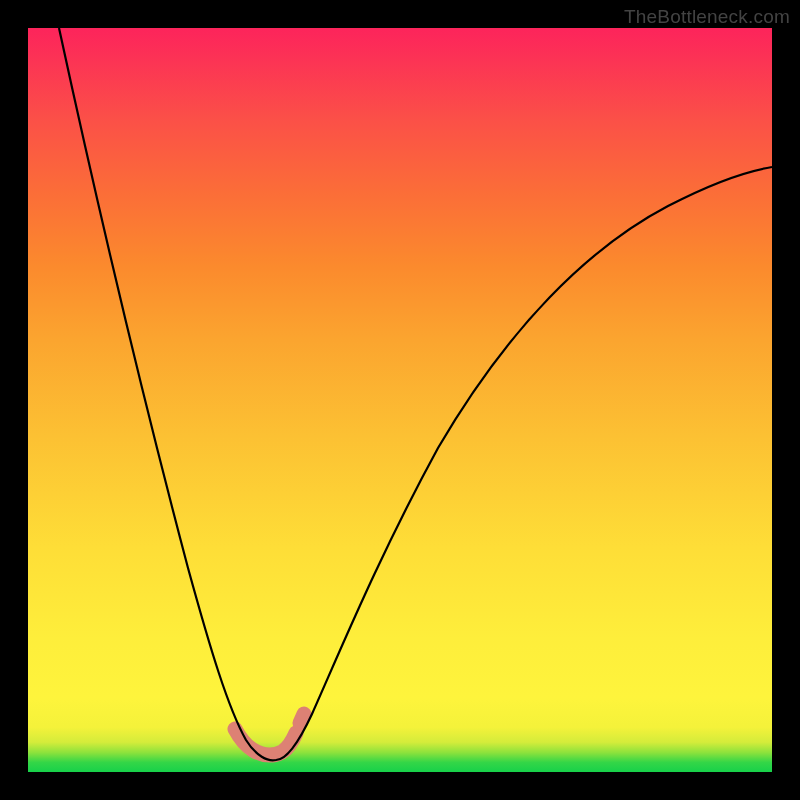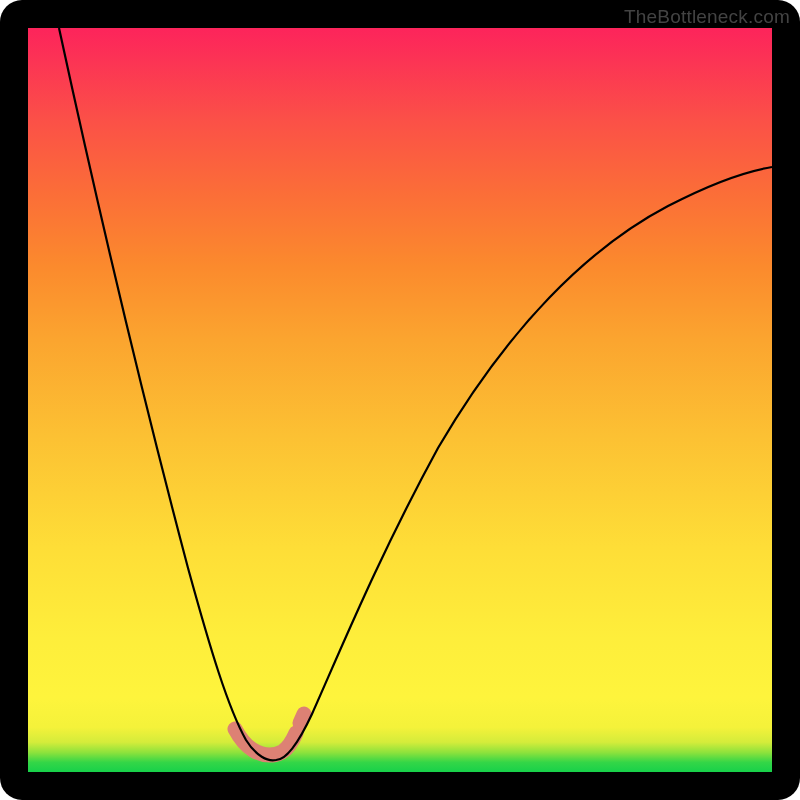--- a/index.html
+++ b/index.html
@@ -8,21 +8,20 @@
     width: 800px;
     height: 800px;
     overflow: hidden;
     font-family: Arial, Helvetica, sans-serif;
   }
   .frame {
     position: relative;
     width: 800px;
     height: 800px;
     background: #000;
-    border-radius: 22px;
   }
   .plot-area {
     position: absolute;
     left: 28px;
     top: 28px;
     width: 744px;
     height: 744px;
     
     background: linear-gradient(
       to top,

